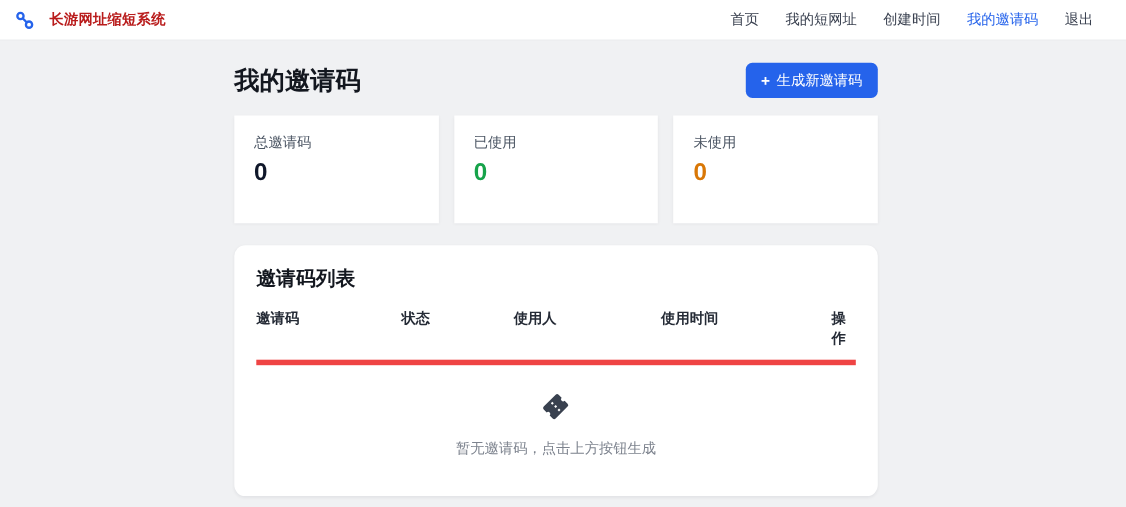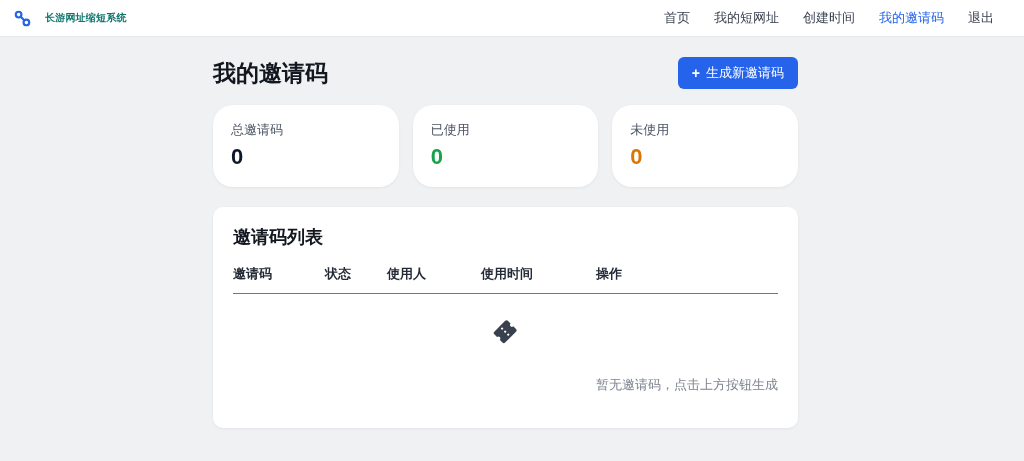--- a/index.html
+++ b/index.html
@@ -12,21 +12,21 @@
   }
   
   .navbar {
     height: 37px; background: #ffffff;
     border-bottom: 1px solid #e7e9ec;
     display: flex; align-items: center; justify-content: space-between;
     padding: 0 30px 0 14px;
   }
   .brand { display: flex; align-items: center; gap: 7px; cursor: pointer; }
   .brand-icon { width: 17px; height: 17px; display: block; }
-  .brand-name { font-size: 10px; font-weight: 700; color: #0f766e; letter-spacing: .2px; }
+  .brand-name { font-size: 13px; font-weight: 700; color: #b91c1c; letter-spacing: .2px; }
   .nav-links { display: flex; align-items: center; gap: 24px; justify-content: flex-end; }
   .nav-link { font-size: 13px; color: #3a4150; cursor: pointer; text-decoration: none; }
   .nav-link.active { color: #2563eb; }
 
   
   .container { width: 585px; margin-left: 213px; }
 
   
   .page-head {
     margin-top: 20px;
@@ -38,50 +38,50 @@
     border-radius: 6px; font-size: 13px;
     font-family: "Liberation Sans", "DejaVu Sans", sans-serif;
     padding: 7px 14px; display: flex; align-items: center; gap: 6px;
     cursor: pointer;
   }
   .btn-plus { font-size: 14px; font-weight: 700; line-height: 1; }
 
   
   .stats { display: flex; gap: 14px; margin-top: 16px; }
   .stat-card {
-    flex: 1; background: #ffffff; border-radius: 20px;
-    padding: 16px 18px; height: 82px;
+    flex: 1; background: #ffffff; border-radius: 0;
+    padding: 16px 18px; height: 98px;
     box-shadow: 0 1px 3px rgba(16,24,40,.06);
   }
   .stat-label { font-size: 13px; color: #4b5563; display: block; }
   .stat-value { font-size: 22px; font-weight: 700; display: block; margin-top: 5px; color: #0f172a; }
 
   
   .table-card {
     background: #ffffff; border-radius: 10px; margin-top: 20px;
     padding: 18px 20px 34px;
     box-shadow: 0 1px 3px rgba(16,24,40,.06);
   }
   .table-title { font-size: 18px; font-weight: 700; color: #13171f; }
   .thead {
     display: flex; margin-top: 16px; padding-bottom: 10px;
-    border-bottom: 1px solid #ef4444;
-    font-size: 13px; font-weight: 700; color: #252b36;
+    border-bottom: 5px solid #ef4444;
+    font-size: 13px; font-weight: 700; color: #252b36; gap: 40px;
   }
   .col-1 { width: 92px; }
   .col-2 { width: 62px; }
   .col-3 { width: 94px; }
   .col-4 { width: 124px; }
   .col-5 { width: 115px; }
   .col-6 { flex: 1; }
 
   
   .empty { text-align: center; padding-top: 26px; }
   .empty-icon-wrap { display: inline-block; transform: rotate(-45deg); height: 24px; }
-  .empty-text { margin-top: 29px; font-size: 13px; color: #7d838e; text-align: right; }
+  .empty-text { margin-top: 13px; font-size: 13px; color: #7d838e; }
 </style>
 </head>
 <body>
 
 <header class="navbar">
   <div class="brand">
     <svg class="brand-icon" viewBox="0 0 24 24" fill="none" stroke="#2563eb" stroke-width="3" stroke-linecap="round">
       <circle cx="6.5" cy="6.5" r="4"></circle>
       <circle cx="17.5" cy="17.5" r="4"></circle>
       <line x1="9.6" y1="9.6" x2="14.4" y2="14.4"></line>

